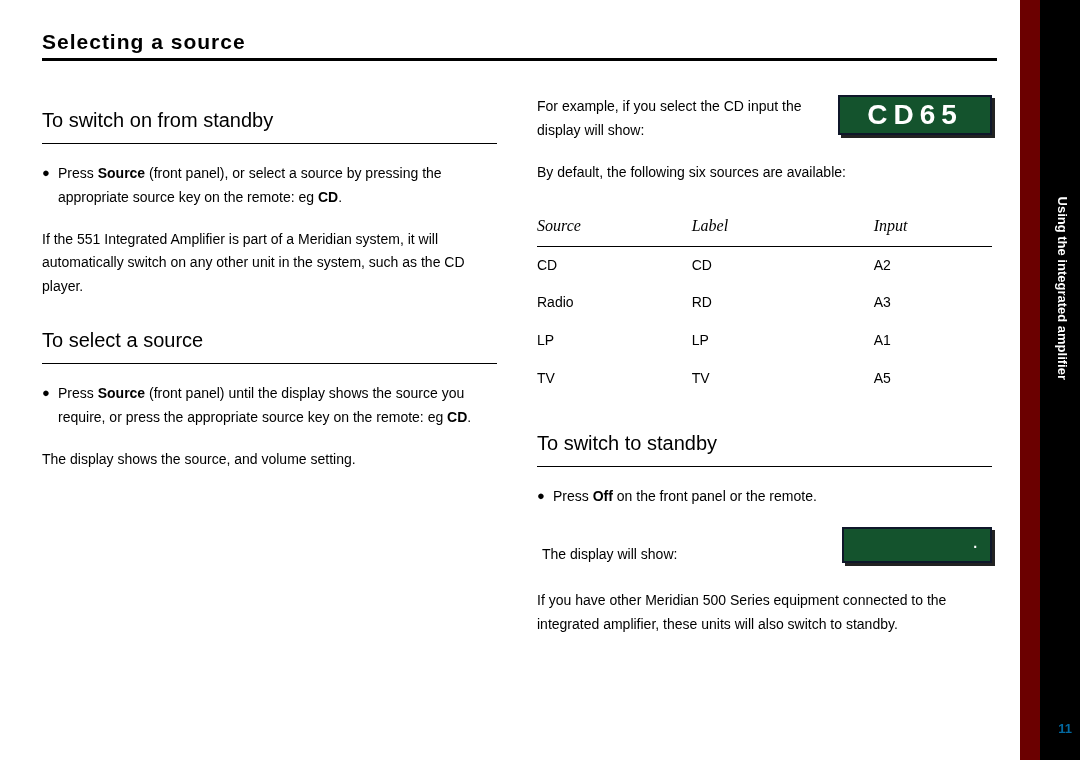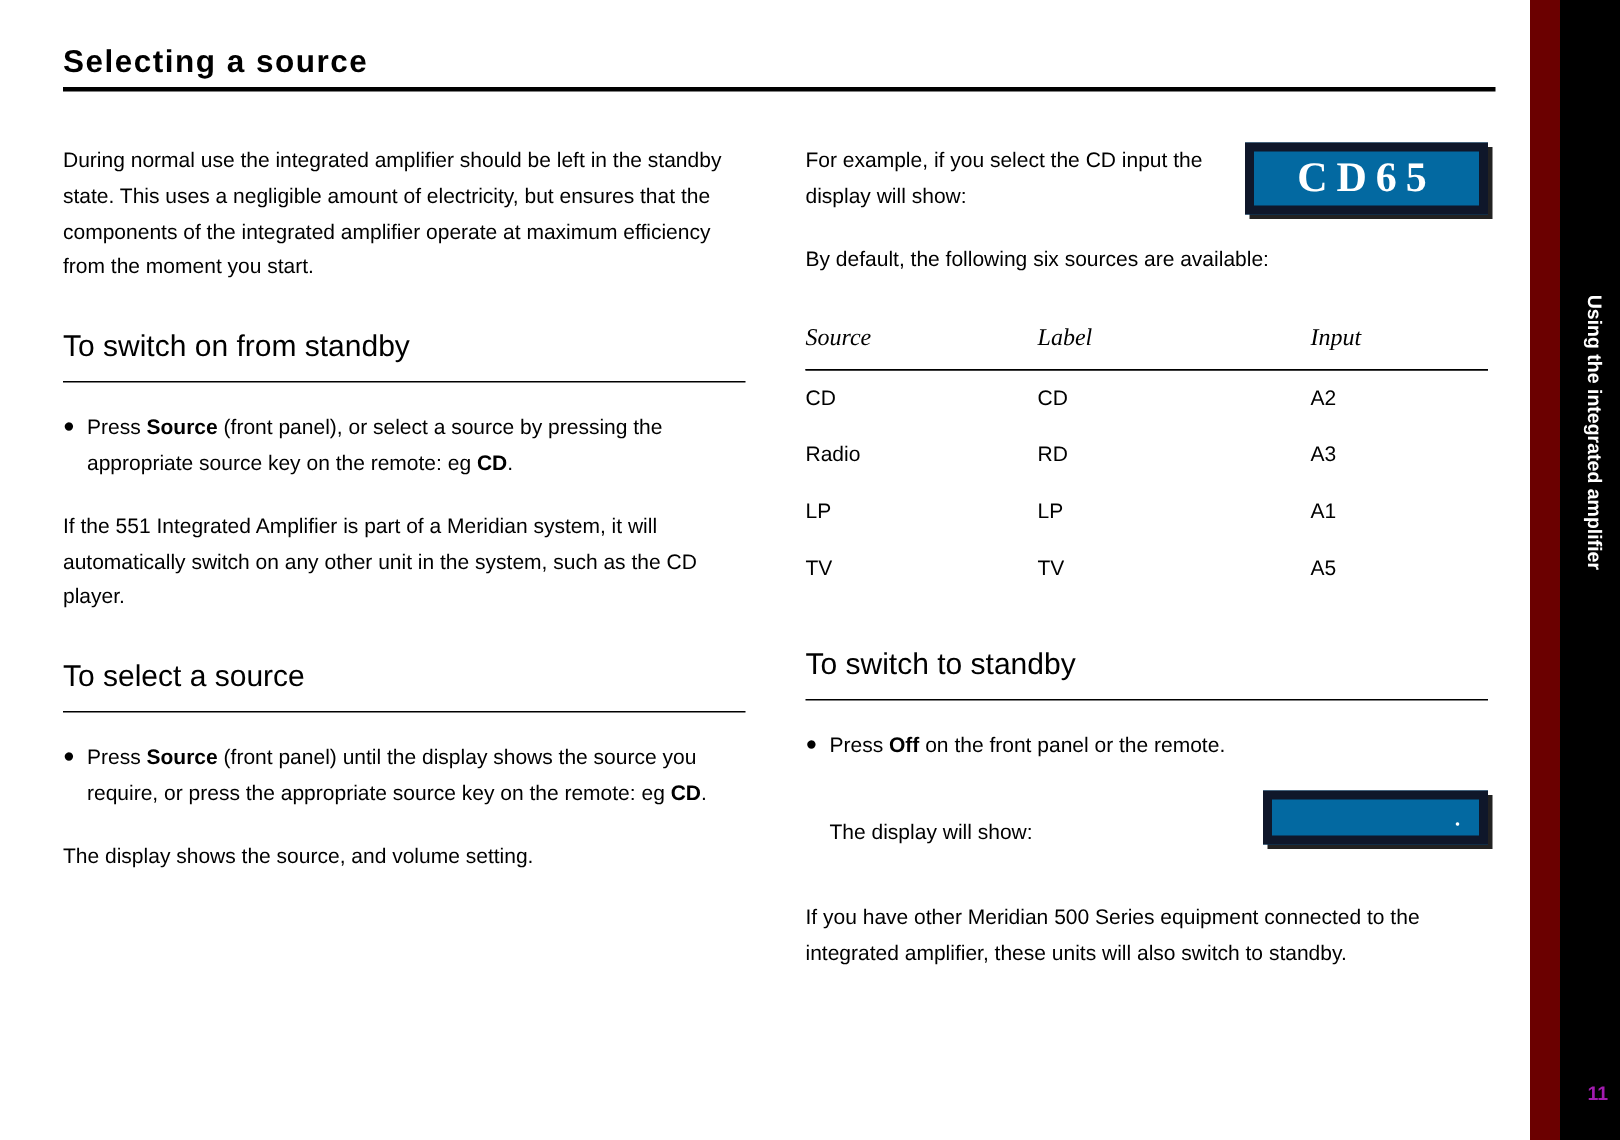--- a/index.html
+++ b/index.html
@@ -70,25 +70,25 @@
     font-size: 13px;
     line-height: 1.7;
   }
   .bullet-text {
     flex: 1;
   }
   .lcd {
     float: right;
     width: 150px;
     height: 36px;
-    background: #0369a1;
-    border: 6px solid #0f172a;
+    background: #14532d;
+    border: 2px solid #0f172a;
     box-shadow: 3px 3px 0 #222;
     color: #fff;
-    font-family: Liberation Serif, serif;
+    font-family: Liberation Sans, sans-serif;
     font-weight: bold;
     font-size: 28px;
     letter-spacing: 6px;
     text-align: center;
     line-height: 36px;
     margin-left: 12px;
     margin-bottom: 8px;
   }
   .lcd.small-dot {
     font-size: 14px;
@@ -139,21 +139,21 @@
     transform: rotate(90deg) translate(0, 0);
     color: #fff;
     font-size: 13px;
     white-space: nowrap;
     font-weight: bold;
   }
   .page-number {
     position: absolute;
     right: 8px;
     bottom: 24px;
-    color: #a21caf;
+    color: #0369a1;
     font-size: 13px;
     font-weight: bold;
   }
   .clearfix::after { content: ""; display: block; clear: both; }
   b { font-weight: bold; }
 </style>
 </head>
 <body>
 
 <div class="page">
@@ -165,21 +165,20 @@
   </div>
   <div class="page-number">11</div>
 
   <div class="content">
     <h1 class="page-title">Selecting a source</h1>
     <hr class="title-rule">
 
     <div class="columns">
 
       <div class="col">
-        <p>During normal use the integrated amplifier should be left in the standby state. This uses a negligible amount of electricity, but ensures that the components of the integrated amplifier operate at maximum efficiency from the moment you start.</p>
 
         <div class="section-heading">To switch on from standby</div>
         <hr class="section-rule">
 
         <div class="bullet-block">
           <div class="bullet-dot">●</div>
           <div class="bullet-text">
             <span>Press </span><b>Source</b><span> (front panel), or select a source by pressing the appropriate source key on the remote: eg </span><b>CD</b><span>.</span>
           </div>
         </div>
@@ -245,21 +244,21 @@
 
         <div class="bullet-block">
           <div class="bullet-dot">●</div>
           <div class="bullet-text">
             <span>Press </span><b>Off</b><span> on the front panel or the remote.</span>
           </div>
         </div>
 
         <div class="clearfix" style="margin-bottom:18px;">
           <div class="lcd small-dot">·</div>
-          <p style="margin:16px; padding-top:16px;">The display will show:</p>
+          <p style="margin:5px; padding-top:16px;">The display will show:</p>
         </div>
 
         <p>If you have other Meridian 500 Series equipment connected to the integrated amplifier, these units will also switch to standby.</p>
       </div>
 
     </div>
   </div>
 </div>
 
 </body></html>

